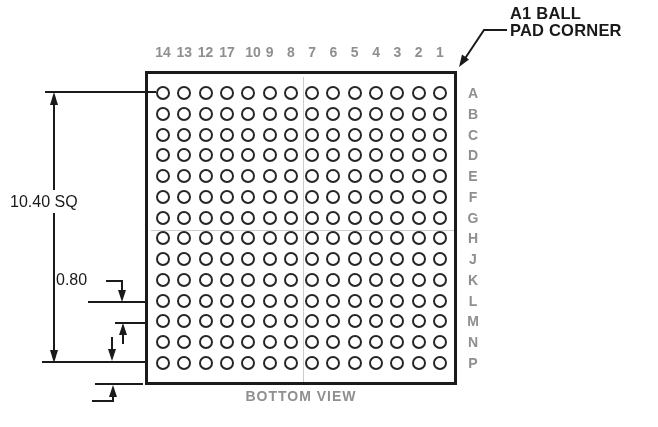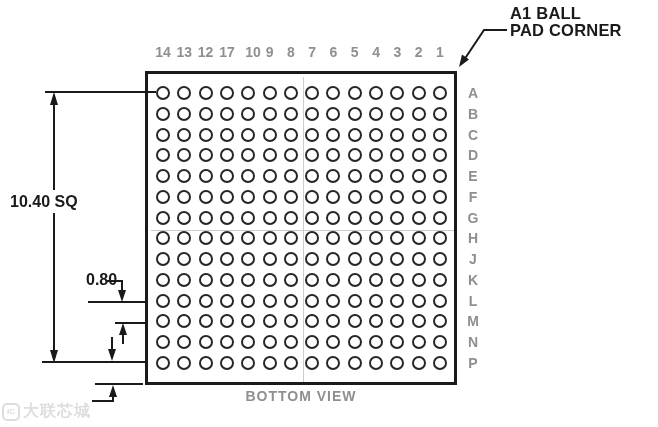--- a/index.html
+++ b/index.html
@@ -18,23 +18,23 @@
   .centerline-h{position:absolute;left:3px;top:156px;width:303px;height:1px;background:var(--centerline);}
 
   .ball{position:absolute;width:14px;height:14px;box-sizing:border-box;
         border:2px solid #262626;border-radius:50%;background:#ffffff;}
 
   .col-label{position:absolute;width:22px;top:44px;text-align:center;
              font-size:14px;font-weight:bold;color:var(--gray);}
   .row-label{position:absolute;left:462px;width:22px;text-align:center;
              font-size:14px;font-weight:bold;color:var(--gray);}
 
-  .dim-text{position:absolute;font-size:16px;font-weight:bold;color:var(--ink);white-space:nowrap;}
+  .dim-text{position:absolute;font-size:16px;font-weight:normal;color:var(--ink);white-space:nowrap;}
   #dim-matrix{left:10px;top:193px;}
-  #dim-pitch{left:86px;top:271px;}
+  #dim-pitch{left:56px;top:271px;}
   #dim-edge{left:8px;top:392px;}
 
   .callout{position:absolute;left:510px;top:5px;font-size:16.5px;font-weight:bold;
            color:var(--ink);line-height:17px;letter-spacing:0.2px;white-space:nowrap;}
 
   .bottom-view{position:absolute;left:145px;top:388px;width:312px;text-align:center;
                font-size:14px;font-weight:bold;color:var(--gray);letter-spacing:1px;}
 
   svg.overlay{position:absolute;left:0;top:0;pointer-events:none;}
   .dline{stroke:var(--ink);stroke-width:2;fill:none;}
@@ -318,18 +318,14 @@
   <div class="dim-text" id="dim-matrix">10.40 SQ</div>
   <div class="dim-text" id="dim-pitch">0.80</div>
 
   <div class="callout">
     <div>A1 BALL</div>
     <div>PAD CORNER</div>
   </div>
 
   <div class="bottom-view">BOTTOM VIEW</div>
 
-  <div class="watermark">
-    <div class="wm-icon">IC</div>
-    <div class="wm-text">大联芯城</div>
-  </div>
 
 </div>
 
 </body></html>

